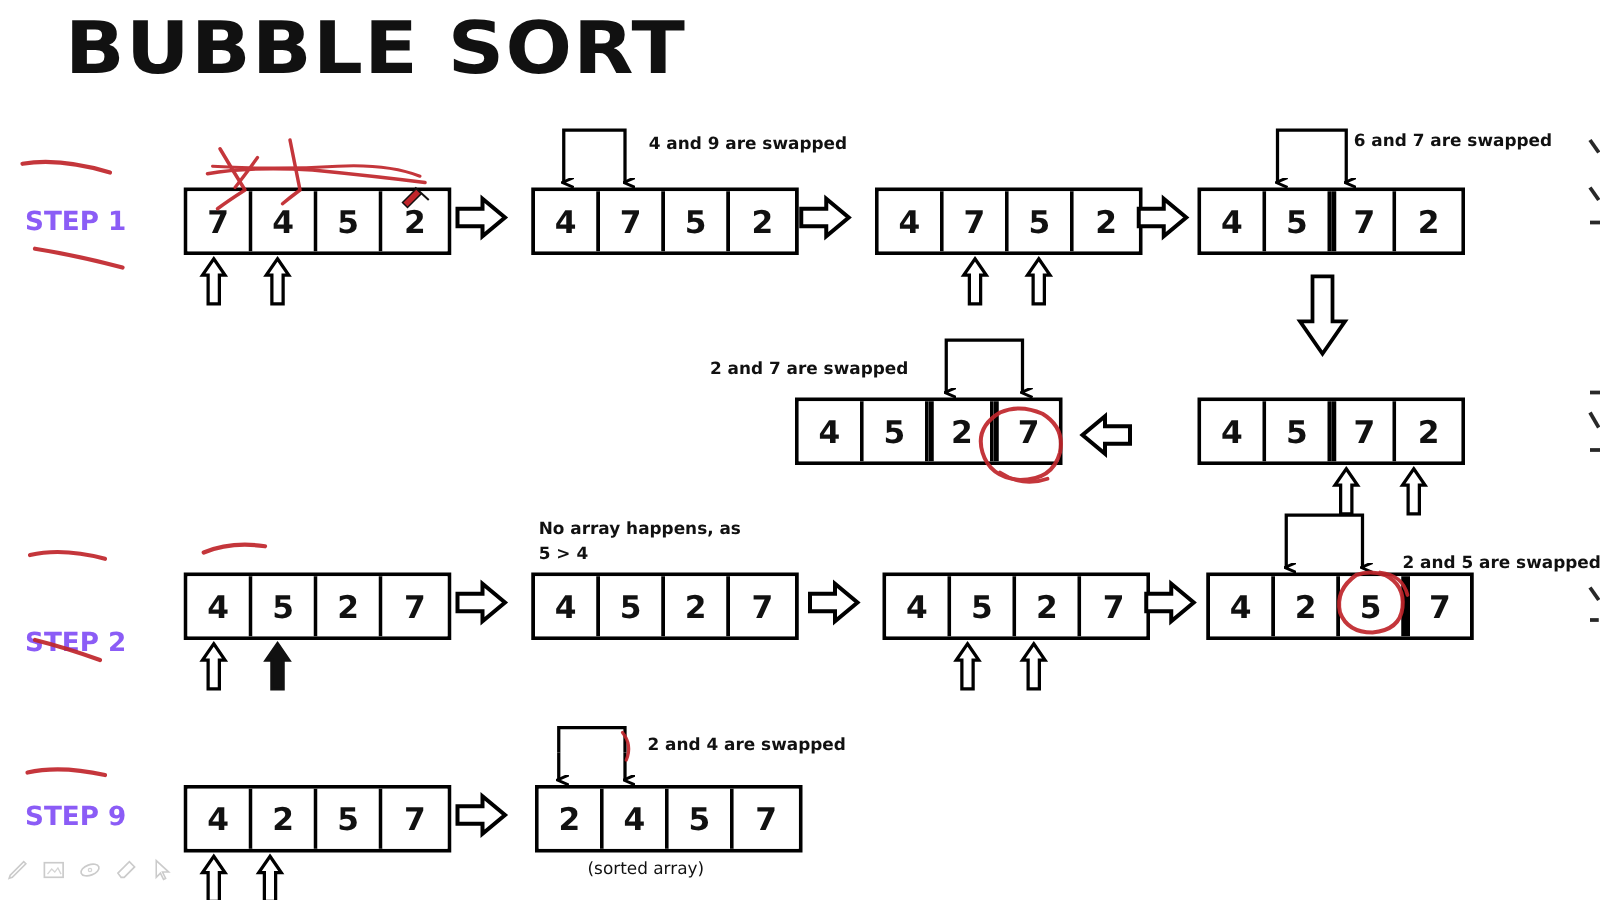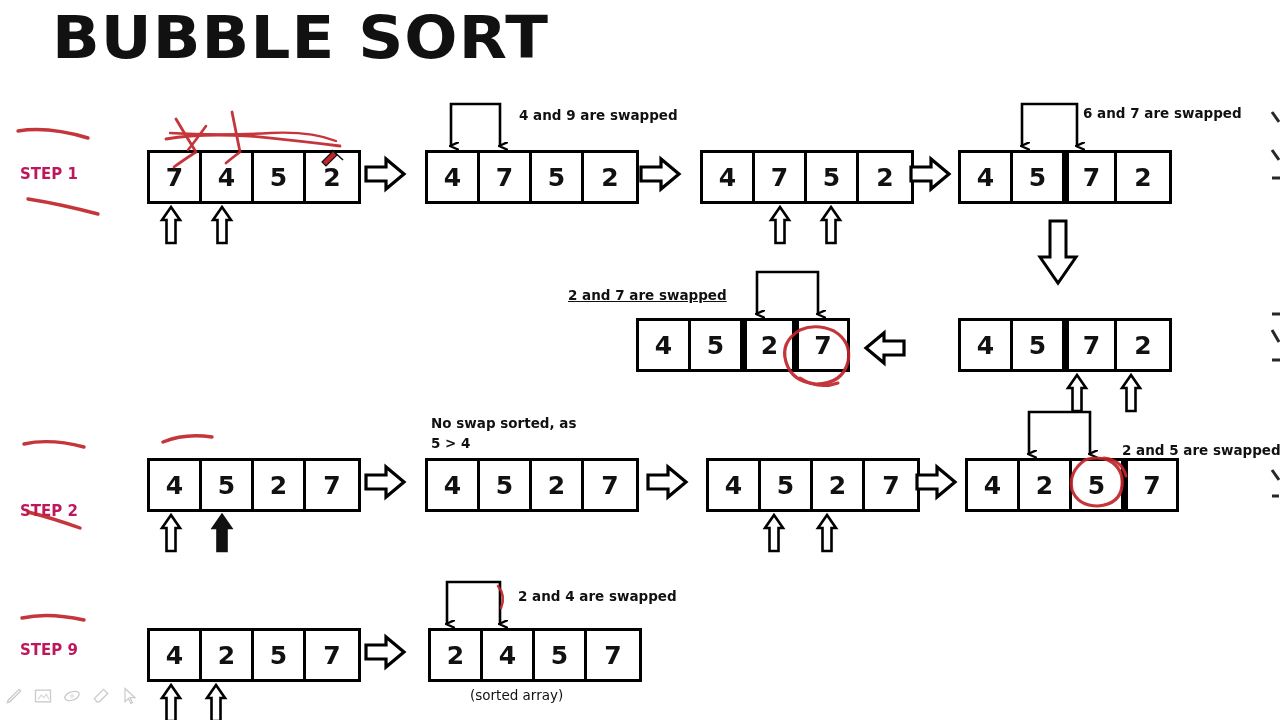--- a/index.html
+++ b/index.html
@@ -23,22 +23,22 @@
     transform:scaleX(1.08);
     transform-origin:left top;
     white-space:nowrap;
   }
 
   
   .step-label{
     position:absolute;
     font-family:"DejaVu Sans", sans-serif;
     font-weight:bold;
-    font-size:15px;
-    color:#be185d;
+    font-size:21px;
+    color:#8b5cf6;
     white-space:nowrap;
   }
 
   
   .array{position:absolute;display:flex;border:3px solid #000;background:#fff;box-sizing:content-box;}
   .cell{
     width:52px;height:48px;
     border-right:3px solid #000;
     display:flex;align-items:center;justify-content:center;
     font-family:"DejaVu Sans", sans-serif;
@@ -74,22 +74,22 @@
 <div id="stage">
 
   <div id="title">BUBBLE SORT</div>
 
   <div class="step-label" style="left:20px;top:165px;">STEP 1</div>
   <div class="step-label" style="left:20px;top:467px;margin-top:35px;">STEP 2</div>
   <div class="step-label" style="left:20px;top:641px;">STEP 9</div>
 
   <div class="caption" style="left:519px;top:107px;">4 and 9 are swapped</div>
   <div class="caption" style="left:1083px;top:105px;">6 and 7 are swapped</div>
-  <div class="caption" style="left:568px;top:287px;text-decoration:underline;">2 and 7 are swapped</div>
-  <div class="caption" style="left:431px;top:415px;">No swap sorted, as</div>
+  <div class="caption" style="left:568px;top:287px;">2 and 7 are swapped</div>
+  <div class="caption" style="left:431px;top:415px;">No array happens, as</div>
   <div class="caption" style="left:431px;top:435px;">5 &gt; 4</div>
   <div class="caption" style="left:1122px;top:442px;">2 and 5 are swapped</div>
   <div class="caption" style="left:518px;top:588px;">2 and 4 are swapped</div>
   <div class="caption" style="left:470px;top:687px;font-weight:normal;">(sorted array)</div>
 
   <div class="array" style="left:147px;top:150px;">
     <div class="cell">7</div>
     <div class="cell">4</div>
     <div class="cell">5</div>
     <div class="cell">2</div>

